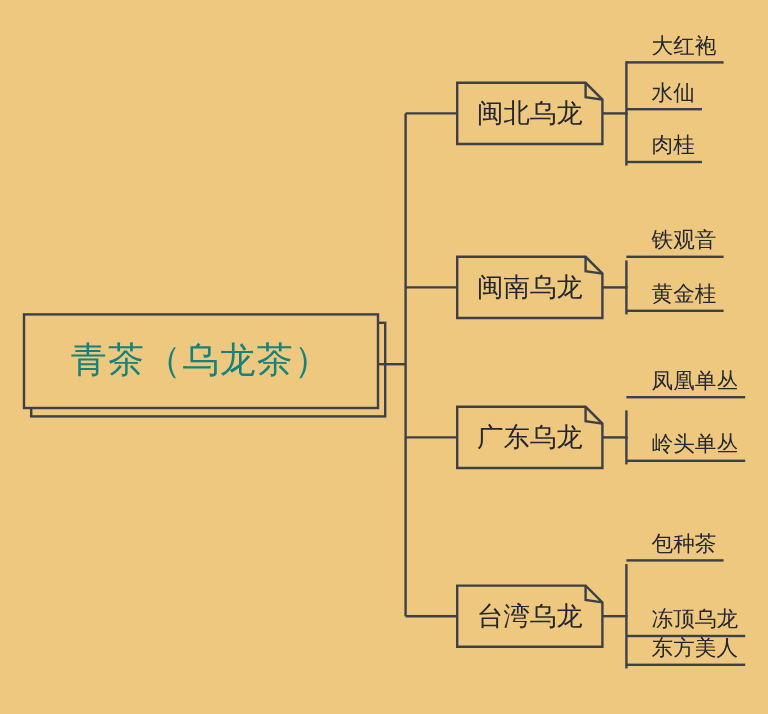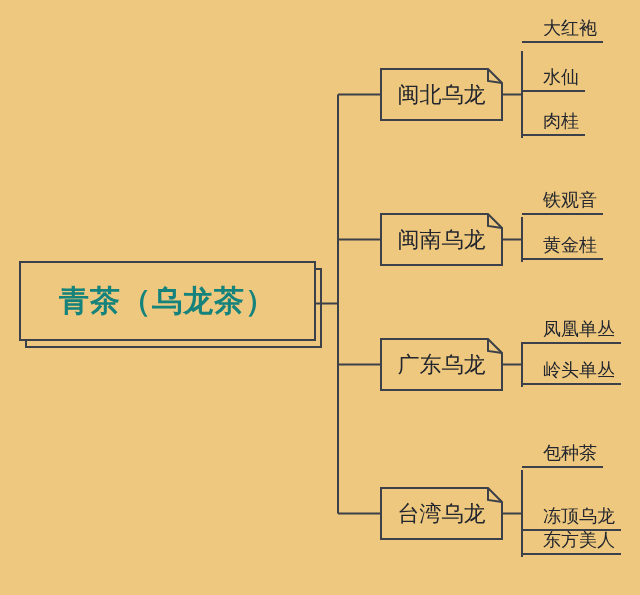--- a/index.html
+++ b/index.html
@@ -25,21 +25,21 @@
   svg .ln { stroke: var(--line); stroke-width: 2; fill: none; }
   svg .box-fill { fill: var(--background); }
 
   .root-label {
     position: absolute;
     left: 20px; top: 262px;
     width: 295px; height: 78px;
     line-height: 78px;
     text-align: center;
     font-size: 30px;
-    font-weight: bold;
+    font-weight: normal;
     letter-spacing: 1px;
     color: var(--root-text);
     white-space: nowrap;
   }
   .branch-label {
     position: absolute;
     left: 380px;
     width: 123px; height: 53px;
     line-height: 53px;
     text-align: center;
@@ -108,27 +108,27 @@
     </g>
   </svg>
 
   <div class="root-label">青茶（乌龙茶）</div>
 
   <div class="branch-label" style="top:68px">闽北乌龙</div>
   <div class="branch-label" style="top:213px">闽南乌龙</div>
   <div class="branch-label" style="top:487px">台湾乌龙</div>
   <div class="branch-label" style="top:338px">广东乌龙</div>
 
-  <div class="leaf" style="top:15px">大红袍</div>
+  <div class="leaf" style="top:25px">大红袍</div>
   <div class="leaf" style="top:108px">肉桂</div>
   <div class="leaf" style="top:64px">水仙</div>
 
   <div class="leaf" style="top:232px">黄金桂</div>
   <div class="leaf" style="top:187px">铁观音</div>
 
-  <div class="leaf" style="top:316px">凤凰单丛</div>
+  <div class="leaf" style="top:304px">凤凰单丛</div>
   <div class="leaf" style="top:357px">岭头单丛</div>
 
   <div class="leaf" style="top:440px">包种茶</div>
   <div class="leaf" style="top:503px">冻顶乌龙</div>
   <div class="leaf" style="top:527px">东方美人</div>
 
 </div>
 
 </body></html>

